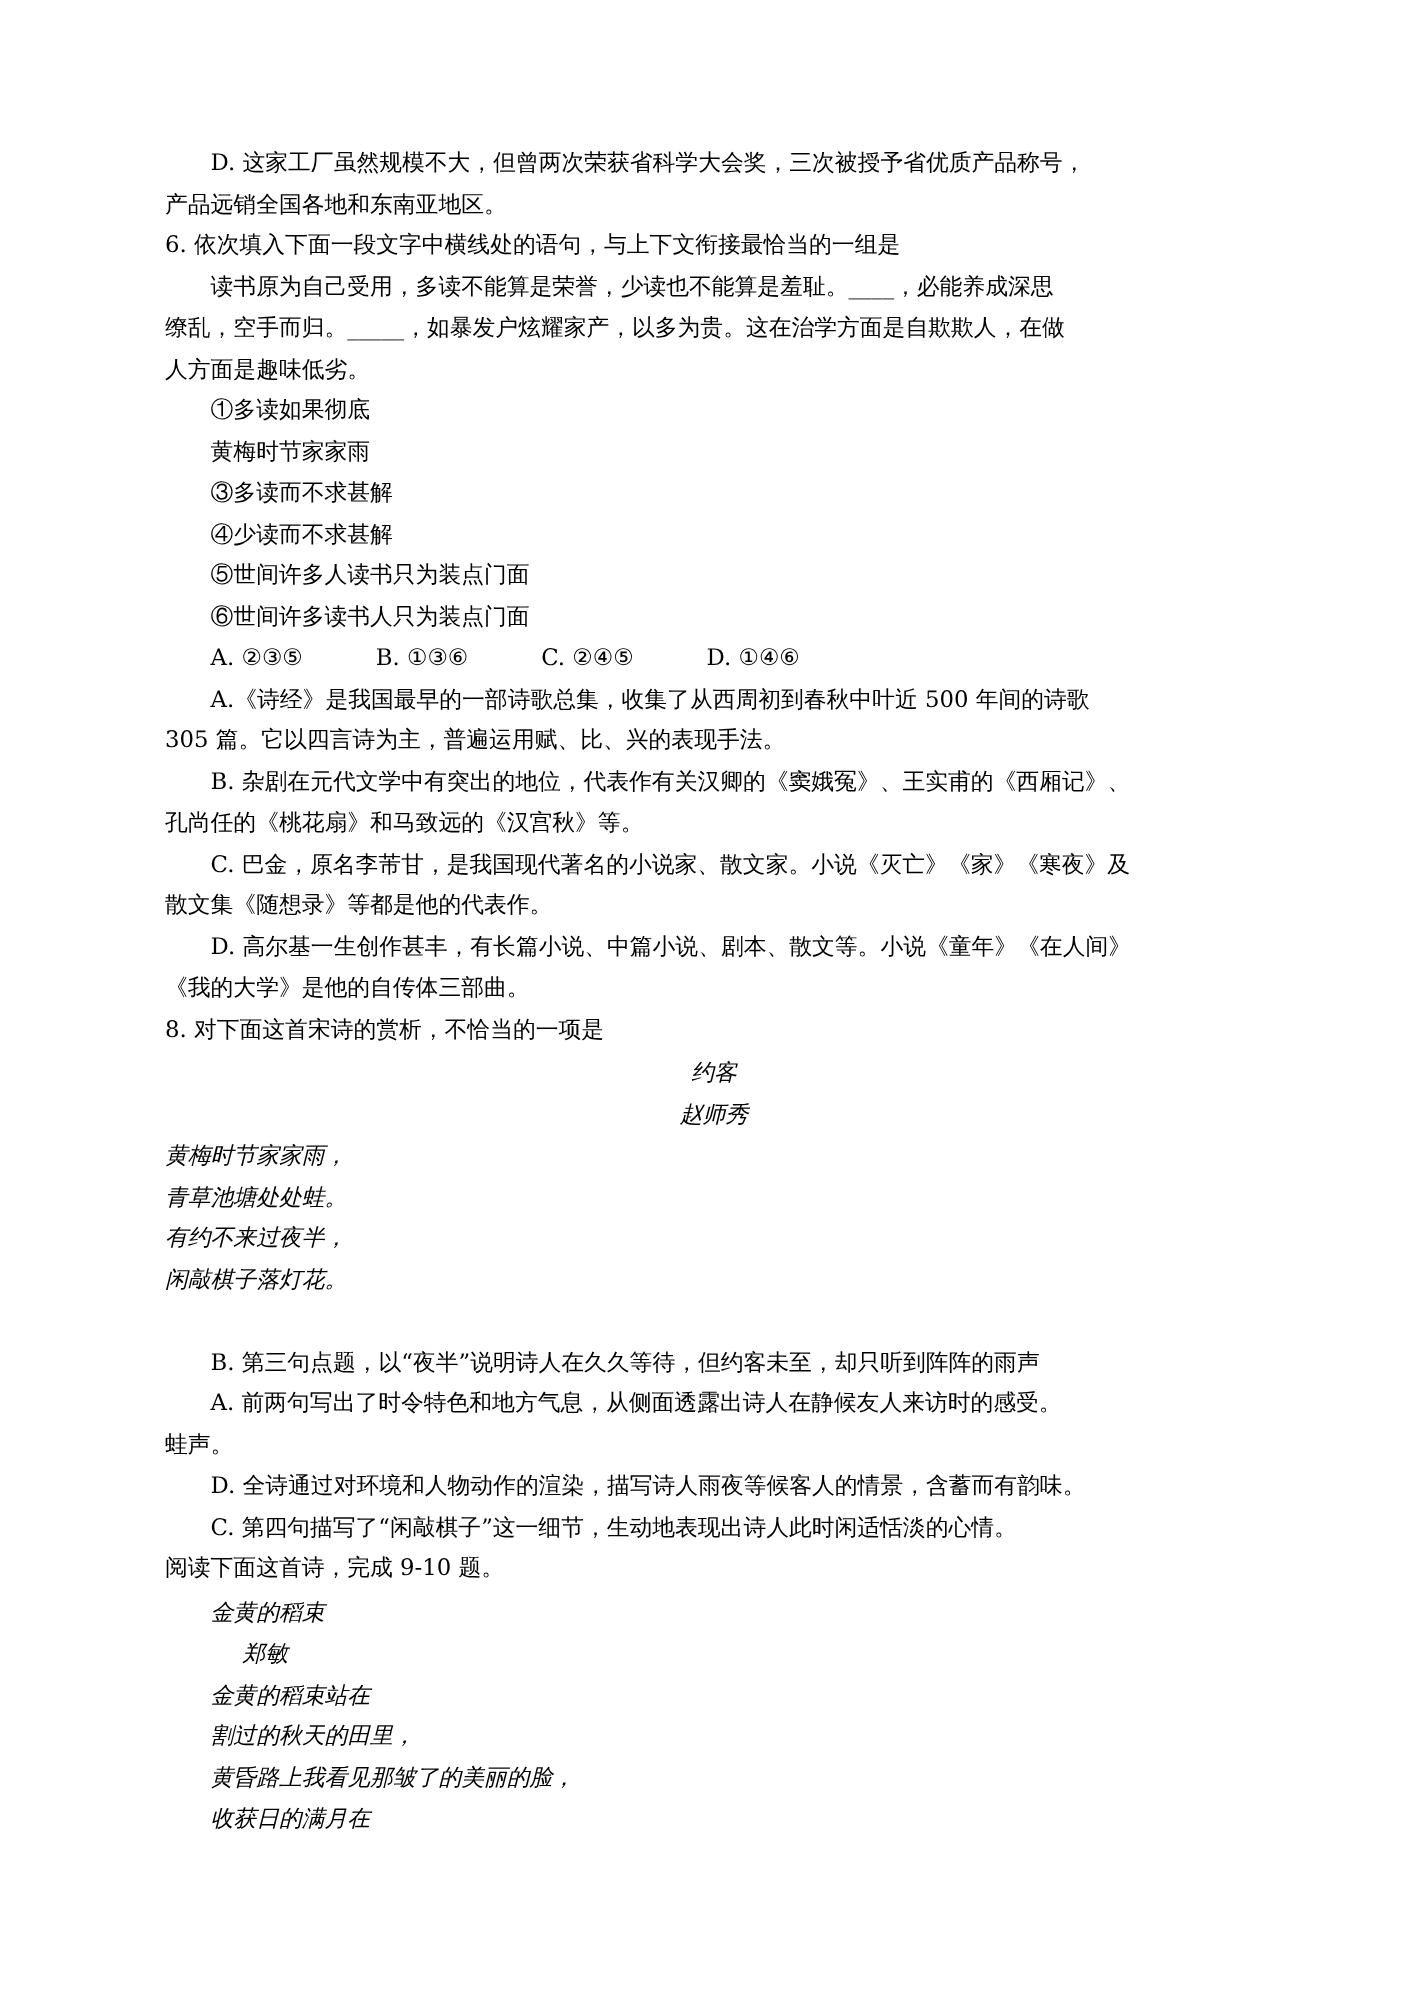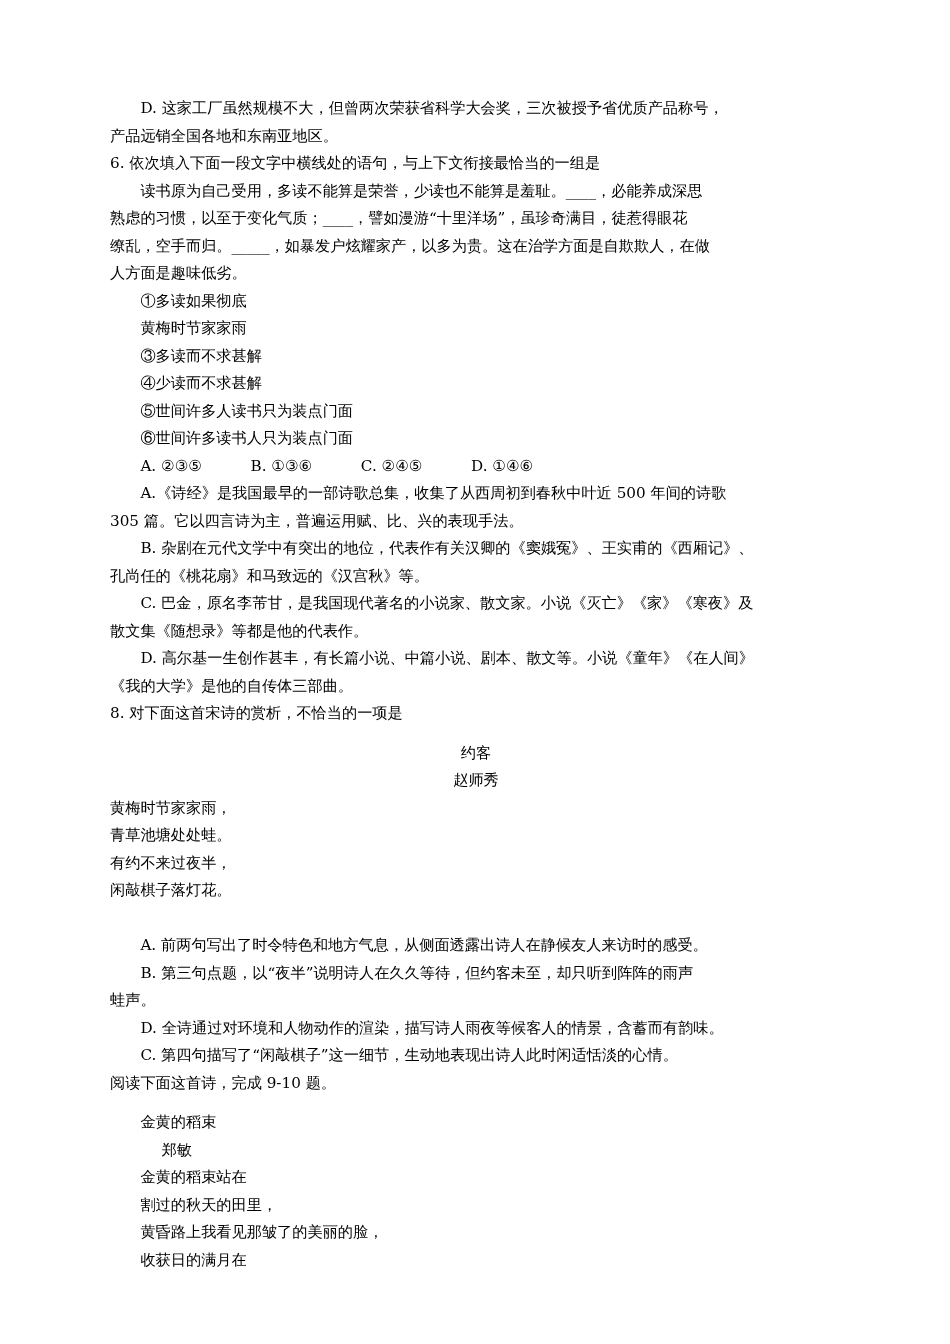--- a/index.html
+++ b/index.html
@@ -29,37 +29,36 @@
     text-align: justify;
     text-justify: inter-ideograph;
   }
   .ind1 { text-indent: 2em; }
   .ind0 { text-indent: 0; }
   .ind-item { text-indent: 2em; }
   .center { text-align: center; text-indent: 0; }
   .poem-line { text-indent: 0; text-align: left; }
   .opts { text-indent: 2em; }
   .opts span.gap { display: inline-block; width: 3.2em; }
-  .poem-block { margin-top: 12px; }
+  .poem-block { margin-top: 2px; font-style: italic; }
   .blank-line { height: 27.5px; }
   .left-poem { text-indent: 2em; }
   .left-poem-author { text-indent: 3.4em; }
   .left-verse { text-indent: 2em; }
 </style>
 </head>
 <body>
 
 <div class="page">
   <div class="doc">
 
     <p class="ind1">D. 这家工厂虽然规模不大，但曾两次荣获省科学大会奖，三次被授予省优质产品称号，</p>
     <p class="ind0">产品远销全国各地和东南亚地区。</p>
     <p class="ind0">6. 依次填入下面一段文字中横线处的语句，与上下文衔接最恰当的一组是</p>
     <p class="ind1">读书原为自己受用，多读不能算是荣誉，少读也不能算是羞耻。____，必能养成深思</p>
-    <p class="ind0">熟虑的习惯，以至于变化气质；____，譬如漫游“十里洋场”，虽珍奇满目，徒惹得眼花</p>
     <p class="ind0">缭乱，空手而归。_____，如暴发户炫耀家产，以多为贵。这在治学方面是自欺欺人，在做</p>
     <p class="ind0">人方面是趣味低劣。</p>
 
     <p class="ind-item">①多读如果彻底</p>
     <p class="ind-item">黄梅时节家家雨</p>
     <p class="ind-item">③多读而不求甚解</p>
     <p class="ind-item">④少读而不求甚解</p>
     <p class="ind-item">⑤世间许多人读书只为装点门面</p>
     <p class="ind-item">⑥世间许多读书人只为装点门面</p>
 
@@ -80,22 +79,22 @@
       <p class="center">约客</p>
       <p class="center">赵师秀</p>
       <p class="poem-line">黄梅时节家家雨，</p>
       <p class="poem-line">青草池塘处处蛙。</p>
       <p class="poem-line">有约不来过夜半，</p>
       <p class="poem-line">闲敲棋子落灯花。</p>
     </div>
 
     <div class="blank-line"></div>
 
+    <p class="ind1">B. 第三句点题，以“夜半”说明诗人在久久等待，但约客未至，却只听到阵阵的雨声</p>
     <p class="ind1">A. 前两句写出了时令特色和地方气息，从侧面透露出诗人在静候友人来访时的感受。</p>
-    <p class="ind1">B. 第三句点题，以“夜半”说明诗人在久久等待，但约客未至，却只听到阵阵的雨声</p>
     <p class="ind0">蛙声。</p>
     <p class="ind1">D. 全诗通过对环境和人物动作的渲染，描写诗人雨夜等候客人的情景，含蓄而有韵味。</p>
     <p class="ind1">C. 第四句描写了“闲敲棋子”这一细节，生动地表现出诗人此时闲适恬淡的心情。</p>
     <p class="ind0">阅读下面这首诗，完成 9-10 题。</p>
 
     <div class="poem-block">
       <p class="left-poem">金黄的稻束</p>
       <p class="left-poem-author">郑敏</p>
       <p class="left-verse">金黄的稻束站在</p>
       <p class="left-verse">割过的秋天的田里，</p>

